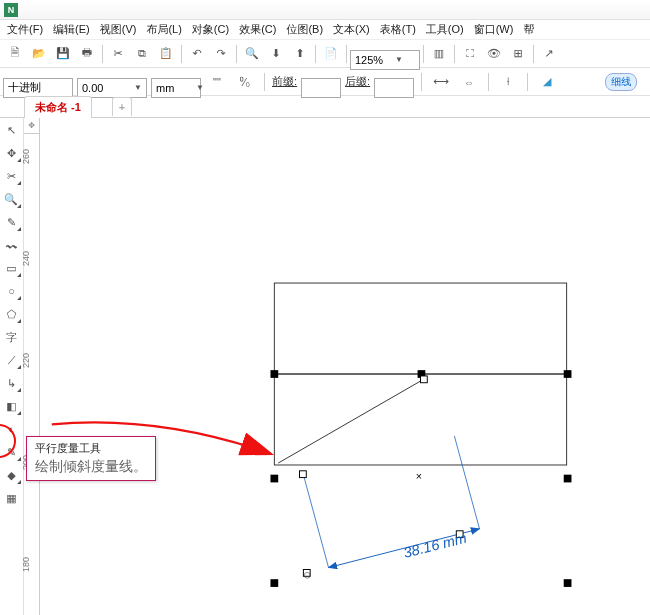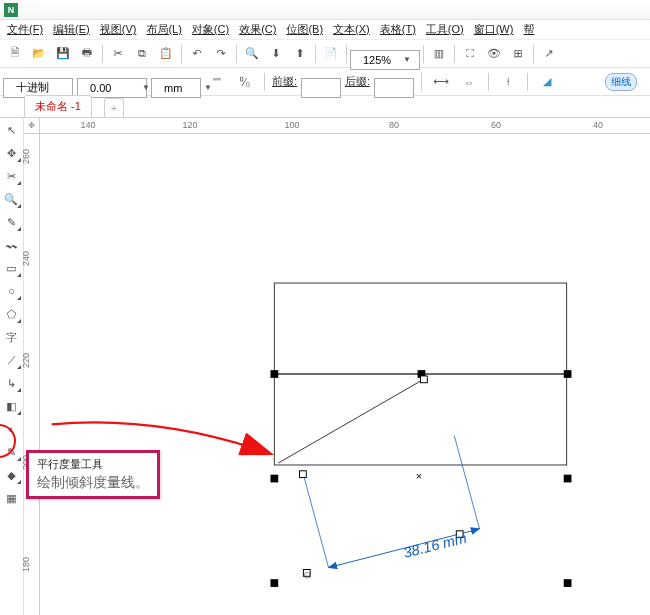--- a/index.html
+++ b/index.html
@@ -1,47 +1,47 @@
 <!DOCTYPE html>
 <html><head>
 <meta charset="utf-8">
 <style>
   * { box-sizing: border-box; margin: 0; padding: 0; font-family: "Microsoft YaHei", Arial, sans-serif; font-size: 11px; }
   body { background: #fff; width: 650px; height: 615px; overflow: hidden; position: relative; }
   .titlebar { height: 20px; background: linear-gradient(#fff,#f5f5f5); display: flex; align-items: center; padding: 0 4px; border-bottom: 1px solid #e0e0e0; }
   .title-icon { width: 14px; height: 14px; background: #2e8b57; margin-right: 5px; display:flex;align-items:center;justify-content:center;color:#fff;font-size:9px;font-weight:bold;}
   .titlebar-text { color: #006600; font-size: 12px; }
   .menubar { height: 20px; display: flex; align-items: center; padding: 0 3px; gap: 2px; border-bottom:1px solid #eee;}
-  .menu-item { padding: 2px 4px; color: #222; cursor:default;text-decoration:underline; }
+  .menu-item { padding: 2px 4px; color: #222; cursor:default; }
   .toolbar { height: 28px; display: flex; align-items: center; padding: 0 3px; gap: 0; border-bottom:1px solid #e0e0e0;}
   .tbtn { width: 24px; height: 22px; display:flex; align-items:center; justify-content:center; color:#555; border:1px solid transparent; }
   .sep { width:1px; height:18px; background:#ccc; margin:0 3px; }
-  .combo { height:20px; border:1px solid #aaa; display:flex; align-items:center; padding:0 12px; background:#fff;margin-top:12px; }
+  .combo { height:20px; border:1px solid #aaa; display:flex; align-items:center; padding:0 4px; background:#fff;margin-top:12px; }
   .combo input { border:none; outline:none; width:38px; font-size:11px; background:transparent;}
   .combo .arrow { font-size:8px; color:#555; margin-left:2px;}
   .propbar { height:28px; display:flex; align-items:center; padding:0 3px; gap:4px; border-bottom:1px solid #e0e0e0;}
   .propbar .combo input.wide { width:50px; }
   .lbl { color:#333;text-decoration:underline; }
   .pill { padding:1px 5px; border:1px solid #9ad; background:#def; border-radius:8px; color:#06c; font-size:10px;margin-left:42px;}
-  .tabrow { height:22px; display:flex; align-items:flex-end; padding:0 24px; border-bottom:1px solid #d0d0d0; gap:12px;}
+  .tabrow { height:22px; display:flex; align-items:center; padding:0 24px; border-bottom:1px solid #d0d0d0; gap:20px;font-weight:bold;}
   .tab { padding:3px 10px; background:#fff; border:1px solid #d0d0d0; border-bottom:none; color:#c00; border-top-left-radius:3px; border-top-right-radius:3px;}
   .tab.plus { color:#aaa; padding:3px 6px;}
   .workarea { position:absolute; top:118px; left:24px; right:0; bottom:0; background:#fff;}
   .ruler-h { position:absolute; top:0; left:16px; right:0; height:16px; background:#fff; border-bottom:1px solid #ccc; }
   .ruler-v { position:absolute; top:16px; left:0; width:16px; bottom:0; background:#fff; border-right:1px solid #ccc; }
   .ruler-corner { position:absolute; top:0; left:0; width:16px; height:16px; background:#fff; border-right:1px solid #ccc; border-bottom:1px solid #ccc; display:flex;align-items:center;justify-content:center;font-size:8px;color:#888;}
   .ruler-h .tick, .ruler-v .tick { position:absolute; font-size:9px; color:#777; }
   .ruler-h .tick { top:2px; transform:translateX(-50%);}
   .ruler-v .tick { left:2px; transform:translateY(-50%) rotate(-90deg); transform-origin:left center;}
   .toolbox { position:absolute; top:118px; left:0; width:24px; bottom:0; background:#fff; border-right:1px solid #e0e0e0; display:flex; flex-direction:column; align-items:center; padding-top:2px; gap:3px;}
   .tool { width:20px; height:20px; display:flex; align-items:center; justify-content:center; color:#555; position:relative;}
   .tool.flyout::after{content:'';position:absolute;right:1px;bottom:1px;border:2px solid transparent;border-right-color:#555;border-bottom-color:#555;}
   .canvas { position:absolute; top:16px; left:16px; right:0; bottom:0; background:#fff; overflow:hidden;}
   .redcircle { position:absolute; left:-18px; top:424px; width:34px; height:34px; border:2px solid #ee1111; border-radius:50%; pointer-events:none; z-index:20;}
-  .tooltip { position:absolute; left:26px; top:450px; background:#fff; border:3px solid #be185d; padding:4px 8px; box-shadow:1px 1px 3px rgba(0,0,0,.2); z-index:20;}
+  .tooltip { position:absolute; left:26px; top:436px; background:#fff; border:1px solid #be185d; padding:4px 8px; box-shadow:1px 1px 3px rgba(0,0,0,.2); z-index:20;}
   .tooltip .tt-title { color:#222; font-size:11px;}
   .tooltip .tt-body { color:#666; font-size:14px; margin-top:2px;}
   svg.canvas-svg { width:100%; height:100%; }
   .handle { fill:#000; }
   .handle-open { fill:#fff; stroke:#000; stroke-width:1;}
   .dimtext { fill:#1560bd; font-size:15px; font-style:italic; font-family:Arial;}
   .boxline{stroke:#333;stroke-width:1;fill:none;}
   .dimline{stroke:#1560bd;stroke-width:1;fill:none;}
   .extline{stroke:#1560bd;stroke-width:0.8;fill:none;}
   .hairring{fill:none;stroke:#444;stroke-width:0.6;}
@@ -155,28 +155,20 @@
   <div class="tool flyout">↳</div>
   <div class="tool flyout">◧</div>
   <div class="tool">◐</div>
   <div class="tool flyout">✎</div>
   <div class="tool flyout">◆</div>
   <div class="tool">▦</div>
 </div>
 
 <div class="workarea">
   <div class="ruler-corner">✥</div>
-  <div class="ruler-h">
-    <span class="tick" style="left:48px">140</span>
-    <span class="tick" style="left:150px">120</span>
-    <span class="tick" style="left:252px">100</span>
-    <span class="tick" style="left:354px">80</span>
-    <span class="tick" style="left:456px">60</span>
-    <span class="tick" style="left:558px">40</span>
-  </div>
   <div class="ruler-v">
     <span class="tick" style="top:30px">260</span>
     <span class="tick" style="top:132px">240</span>
     <span class="tick" style="top:234px">220</span>
     <span class="tick" style="top:336px">200</span>
     <span class="tick" style="top:438px">180</span>
   </div>
   <div class="canvas">
     <svg class="canvas-svg" viewBox="0 0 626 497">
 

